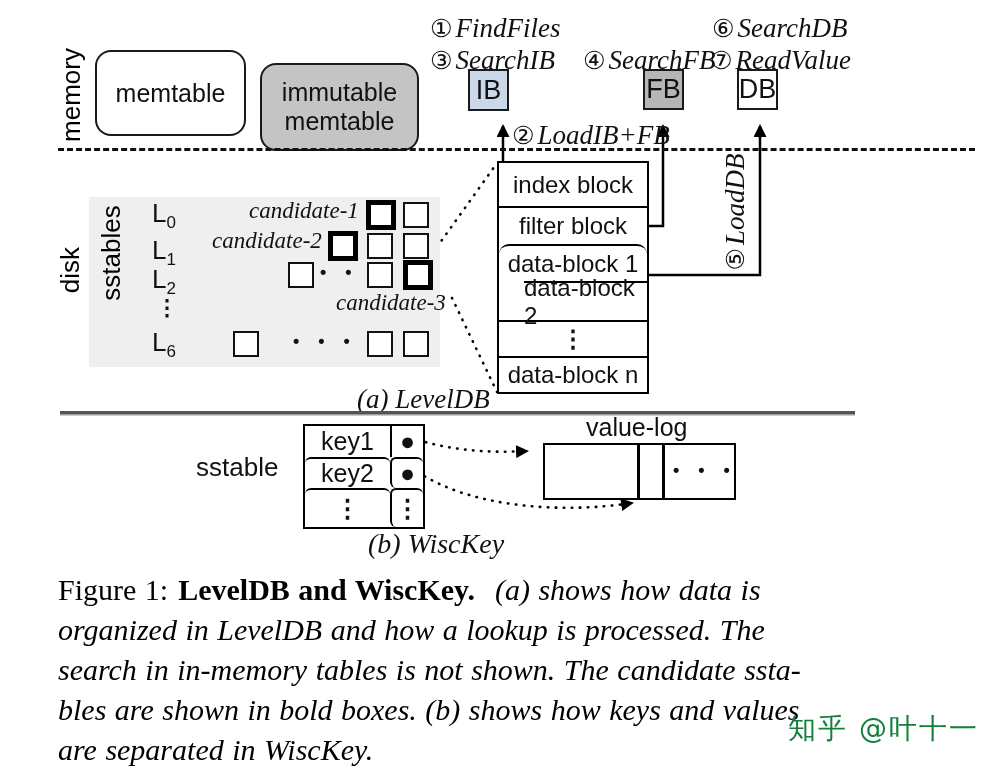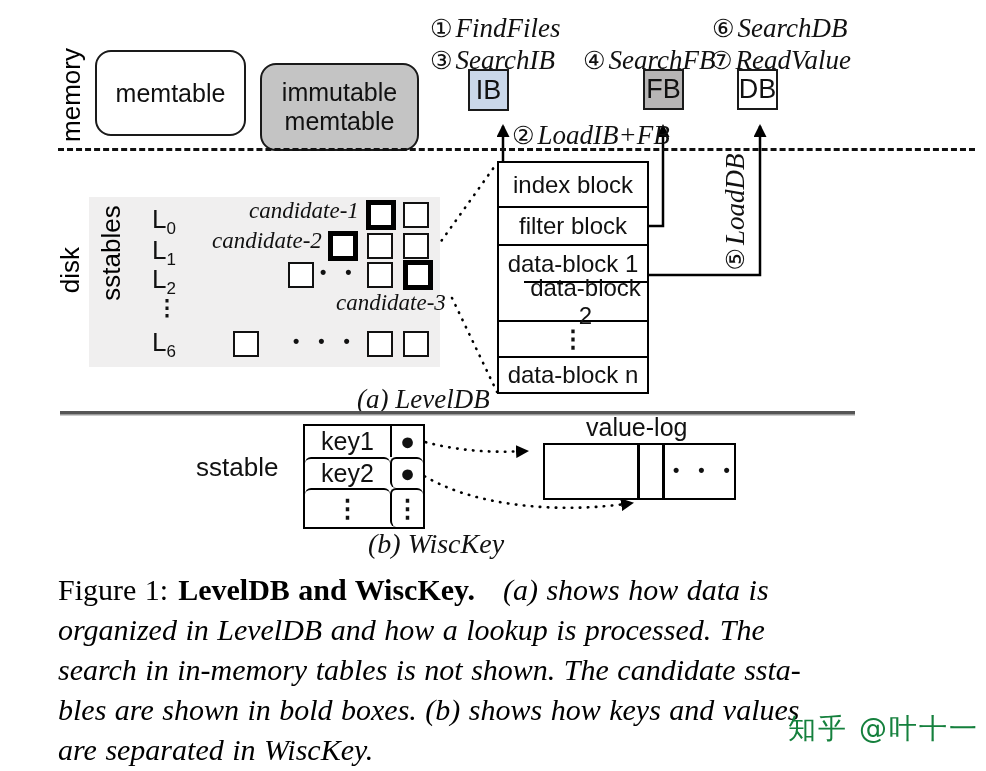--- a/index.html
+++ b/index.html
@@ -24,41 +24,41 @@
   .panel{background:#f0efef;}
   .lvl{font-size:26px;line-height:28px;}
   .lvl sub{font-size:17px;}
   .cand{font-family:"Liberation Serif",serif;font-style:italic;font-size:23px;white-space:nowrap;}
   .sq{border:2.5px solid #111;background:#fff;width:22px;height:22px;}
   .sqb{border:5.5px solid #000;background:#fff;width:20px;height:20px;}
   .hdots{font-size:18px;font-weight:bold;letter-spacing:7px;white-space:nowrap;}
   .vdots{font-size:22px;font-weight:bold;line-height:1;}
   
   .stack{border:2.5px solid #000;background:#fff;width:148px;}
-  .stack .row{border-top:2px solid #000;text-align:center;font-size:24px;display:flex;
+  .stack .row{border-top:2px solid #000;font-size:24px;display:flex;
               align-items:center;justify-content:center;}
   .stack .row:first-child{border-top:none;}
   
   .partcap{font-family:"Liberation Serif",serif;font-style:italic;font-size:27px;white-space:nowrap;}
   
   .sepline{background:#555;height:2.5px;box-shadow:0 1.5px 0 #999;}
   
   .ktable{border:2.5px solid #000;background:#fff;display:grid;grid-template-columns:85px 1fr;}
   .ktable .cell{display:flex;align-items:center;justify-content:center;font-size:25px;}
   .ktable .ct{border-top:2px solid #000;border-radius:6px;}
   .ktable .cl{border-left:2.5px solid #000;}
   .bullet{font-size:15px;}
   
   .vlog{border:2.5px solid #000;background:#fff;}
   .vdiv{position:absolute;top:0;bottom:0;width:2.5px;background:#000;}
   
   .figcap{font-family:"Liberation Serif",serif;font-size:30px;line-height:40px;color:#000;
           width:905px;word-spacing:1px;}
   .figcap .roman{font-style:normal;}
-  .figcap .boldpart{font-style:normal;font-weight:bold;margin:0 28px 0 10px;}
+  .figcap .boldpart{font-style:normal;font-weight:bold;margin:0 20px 0 10px;}
   .figcap .ital{font-style:italic;}
   .watermark{font-family:"DejaVu Sans",sans-serif;font-size:28px;color:#15803d;letter-spacing:2px;white-space:nowrap;}
 </style>
 </head>
 <body>
 
 <div id="canvas">
 
   <svg class="abs" style="left:0;top:0;width:986px;height:771px;" viewBox="0 0 986 771">
     <defs>
@@ -125,21 +125,21 @@
   </div>
 
   <div class="abs dash" style="left:58px;top:148px;width:917px;"></div>
 
   <div class="abs rot vlabel" style="left:10px;top:255px;width:120px;height:30px;line-height:30px;">disk</div>
 
   <div class="abs panel" style="left:89px;top:197px;width:351px;height:170px;"></div>
 
   <div class="abs rot vlabel" style="left:51px;top:238px;width:120px;height:30px;line-height:30px;">sstables</div>
 
-  <div class="abs lvl" style="left:152px;top:205px;"><span>L</span><sub>0</sub></div>
+  <div class="abs lvl" style="left:152px;top:199px;"><span>L</span><sub>0</sub></div>
   <div class="abs lvl" style="left:152px;top:236px;"><span>L</span><sub>1</sub></div>
   <div class="abs lvl" style="left:152px;top:265px;"><span>L</span><sub>2</sub></div>
   <div class="abs vdots" style="left:156px;top:297px;">⋮</div>
   <div class="abs lvl" style="left:152px;top:328px;"><span>L</span><sub>6</sub></div>
 
   <div class="abs cand" style="left:249px;top:198px;">candidate-1</div>
   <div class="abs cand" style="left:212px;top:228px;">candidate-2</div>
   <div class="abs cand" style="left:336px;top:290px;">candidate-3</div>
 
   <div class="abs sqb" style="left:366px;top:200px;"></div>
@@ -155,21 +155,21 @@
   <div class="abs sqb" style="left:403px;top:260px;"></div>
 
   <div class="abs sq" style="left:233px;top:331px;"></div>
   <div class="abs hdots" style="left:293px;top:331px;">• • •</div>
   <div class="abs sq" style="left:367px;top:331px;"></div>
   <div class="abs sq" style="left:403px;top:331px;"></div>
 
   <div class="abs stack" style="left:497px;top:161px;">
     <div class="row" style="height:43px;">index block</div>
     <div class="row" style="height:36px;">filter block</div>
-    <div class="row" style="height:35px;">data-block 1</div>
+    <div class="row" style="height:35px;border-radius:10px;">data-block 1</div>
     <div class="row" style="height:37px;margin-left:25px;">data-block 2</div>
     <div class="row vdots" style="height:34px;">⋮</div>
     <div class="row" style="height:34px;">data-block n</div>
   </div>
 
   <div class="abs partcap" style="left:357px;top:384px;">(a) LevelDB</div>
 
   <div class="abs sepline" style="left:60px;top:411px;width:795px;"></div>
 
   <div class="abs sans" style="left:196px;top:452px;font-size:26px;">sstable</div>

